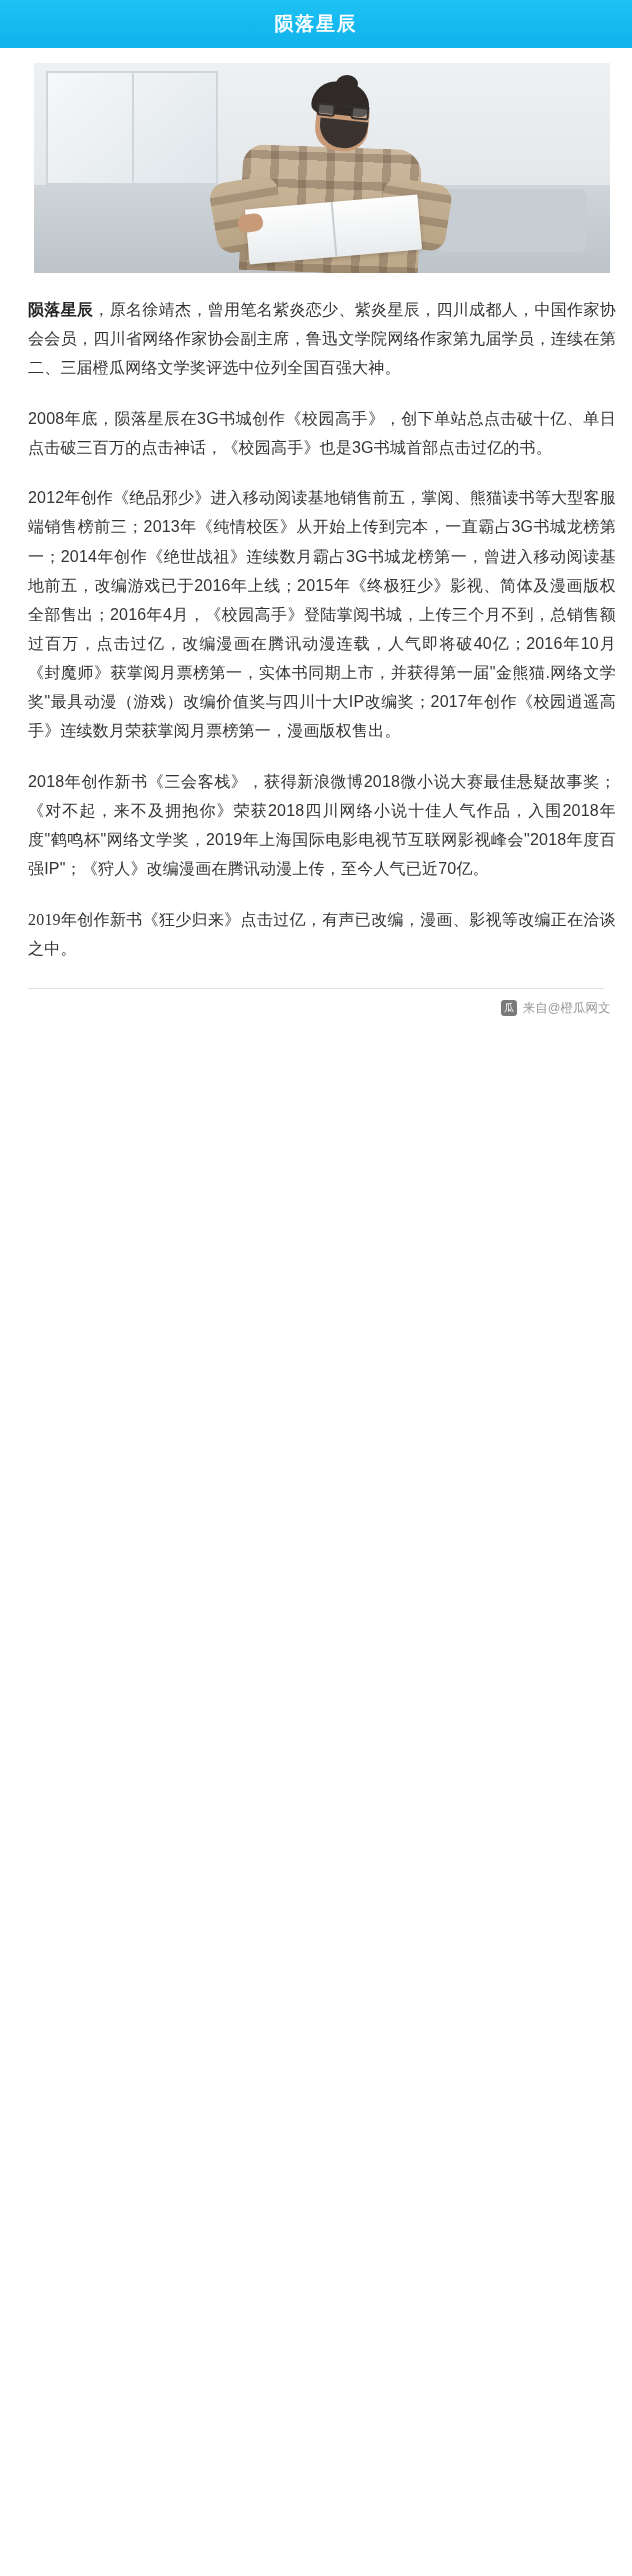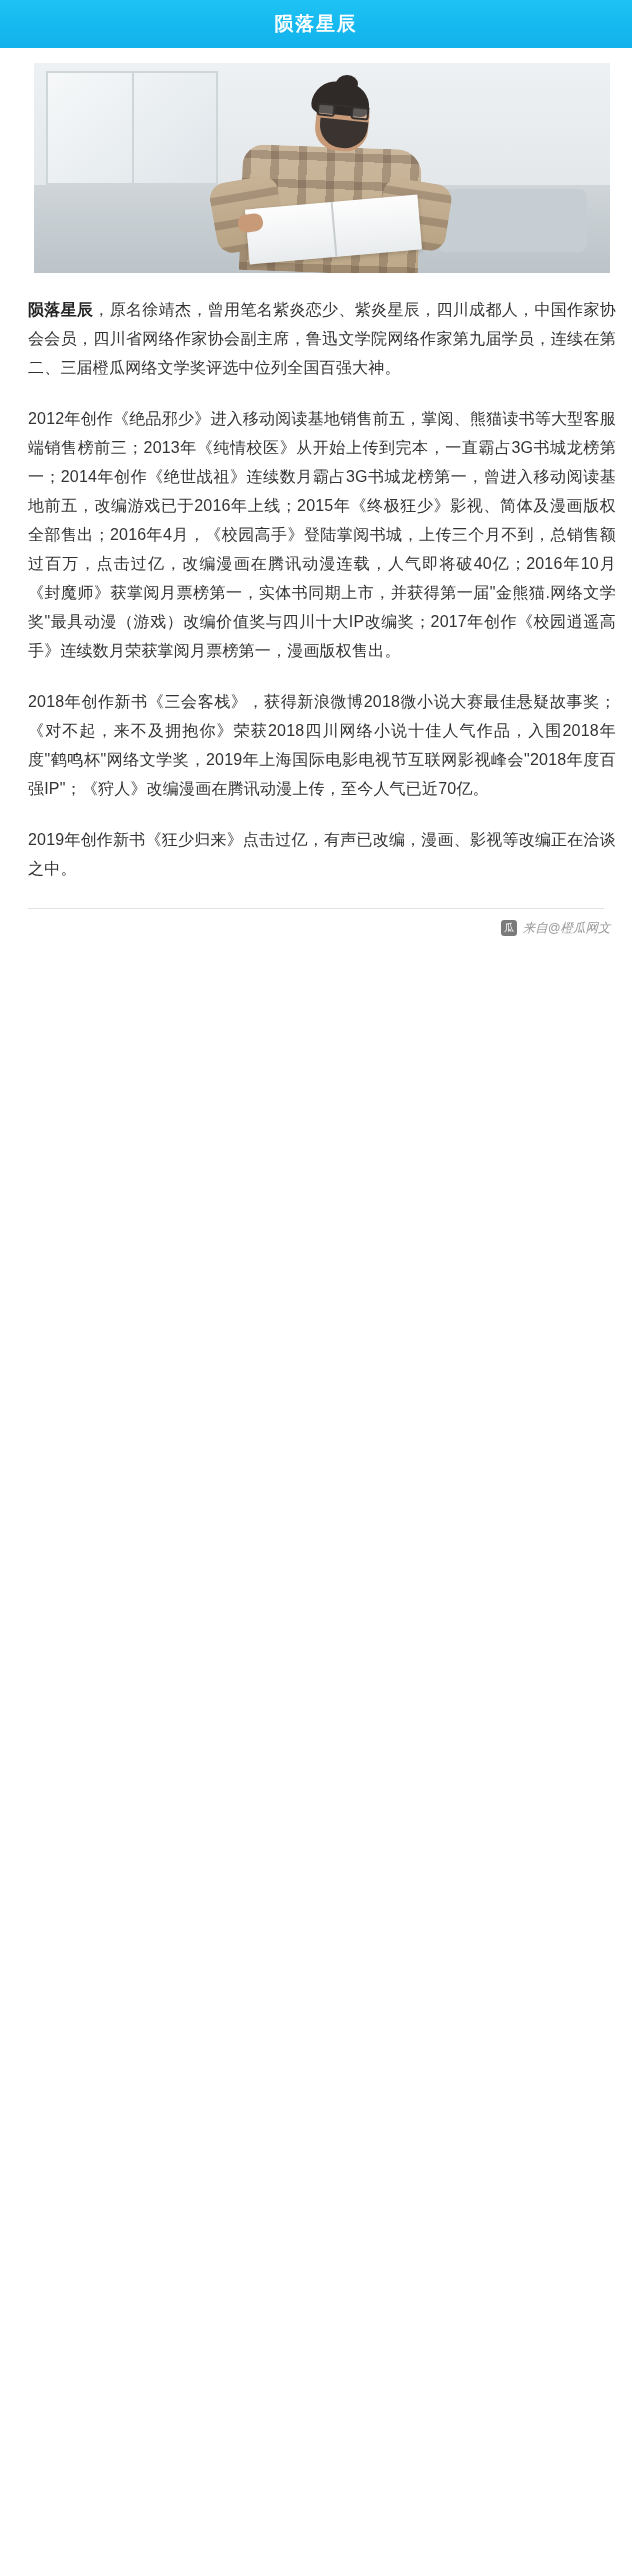--- a/index.html
+++ b/index.html
@@ -223,20 +223,21 @@
     margin: 0 0 21.6px 0;
     font-size: 16px;
     line-height: 1.82;
     color: #333333;
     text-align: justify;
     text-justify: inter-ideograph;
     letter-spacing: 0.2px;
   }
   p.para:last-of-type {
     margin-bottom: 25px;
+    font-family: Liberation Serif, serif;
   }
   .lead-name {
     font-weight: bold;
     color: #222222;
   }
   .divider {
     border: none;
     border-top: 0.8px solid #e3e3e3;
     margin: 5px 28px 0 28px;
   }
@@ -256,21 +257,20 @@
     display: inline-flex;
     align-items: center;
     justify-content: center;
     color: #ffffff;
     font-size: 10px;
     line-height: 1;
   }
   .footer-text {
     color: #9a9a9a;
     font-size: 12.5px;
-    font-style: italic;
   }
 </style>
 </head>
 <body>
 
 <div class="page">
 
   <div class="header">
     <div class="header-title">陨落星辰</div>
   </div>
@@ -293,20 +293,21 @@
         <div class="fig-glasses"></div>
         <div class="fig-beard"></div>
         <div class="fig-book"></div>
         <div class="fig-hand"></div>
       </div>
     </div>
 
     <p class="para"><span class="lead-name">陨落星辰</span><span>，原名徐靖杰，曾用笔名紫炎恋少、紫炎星辰，四川成都人，中国作家协会会员，四川省网络作家协会副主席，鲁迅文学院网络作家第九届学员，连续在第二、三届橙瓜网络文学奖评选中位列全国百强大神。</span></p>
 
 
+    <p class="para">2008年底，陨落星辰在3G书城创作《校园高手》，创下单站总点击破十亿、单日点击破三百万的点击神话，《校园高手》也是3G书城首部点击过亿的书。</p>
 
     <p class="para">2012年创作《绝品邪少》进入移动阅读基地销售前五，掌阅、熊猫读书等大型客服端销售榜前三；2013年《纯情校医》从开始上传到完本，一直霸占3G书城龙榜第一；2014年创作《绝世战祖》连续数月霸占3G书城龙榜第一，曾进入移动阅读基地前五，改编游戏已于2016年上线；2015年《终极狂少》影视、简体及漫画版权全部售出；2016年4月，《校园高手》登陆掌阅书城，上传三个月不到，总销售额过百万，点击过亿，改编漫画在腾讯动漫连载，人气即将破40亿；2016年10月《封魔师》获掌阅月票榜第一，实体书同期上市，并获得第一届"金熊猫.网络文学奖"最具动漫（游戏）改编价值奖与四川十大IP改编奖；2017年创作《校园逍遥高手》连续数月荣获掌阅月票榜第一，漫画版权售出。</p>
 
     <p class="para">2018年创作新书《三会客栈》，获得新浪微博2018微小说大赛最佳悬疑故事奖；《对不起，来不及拥抱你》荣获2018四川网络小说十佳人气作品，入围2018年度"鹤鸣杯"网络文学奖，2019年上海国际电影电视节互联网影视峰会"2018年度百强IP"；《狩人》改编漫画在腾讯动漫上传，至今人气已近70亿。</p>
 
     <p class="para">2019年创作新书《狂少归来》点击过亿，有声已改编，漫画、影视等改编正在洽谈之中。</p>
 
   </div>
 
   <hr class="divider">

